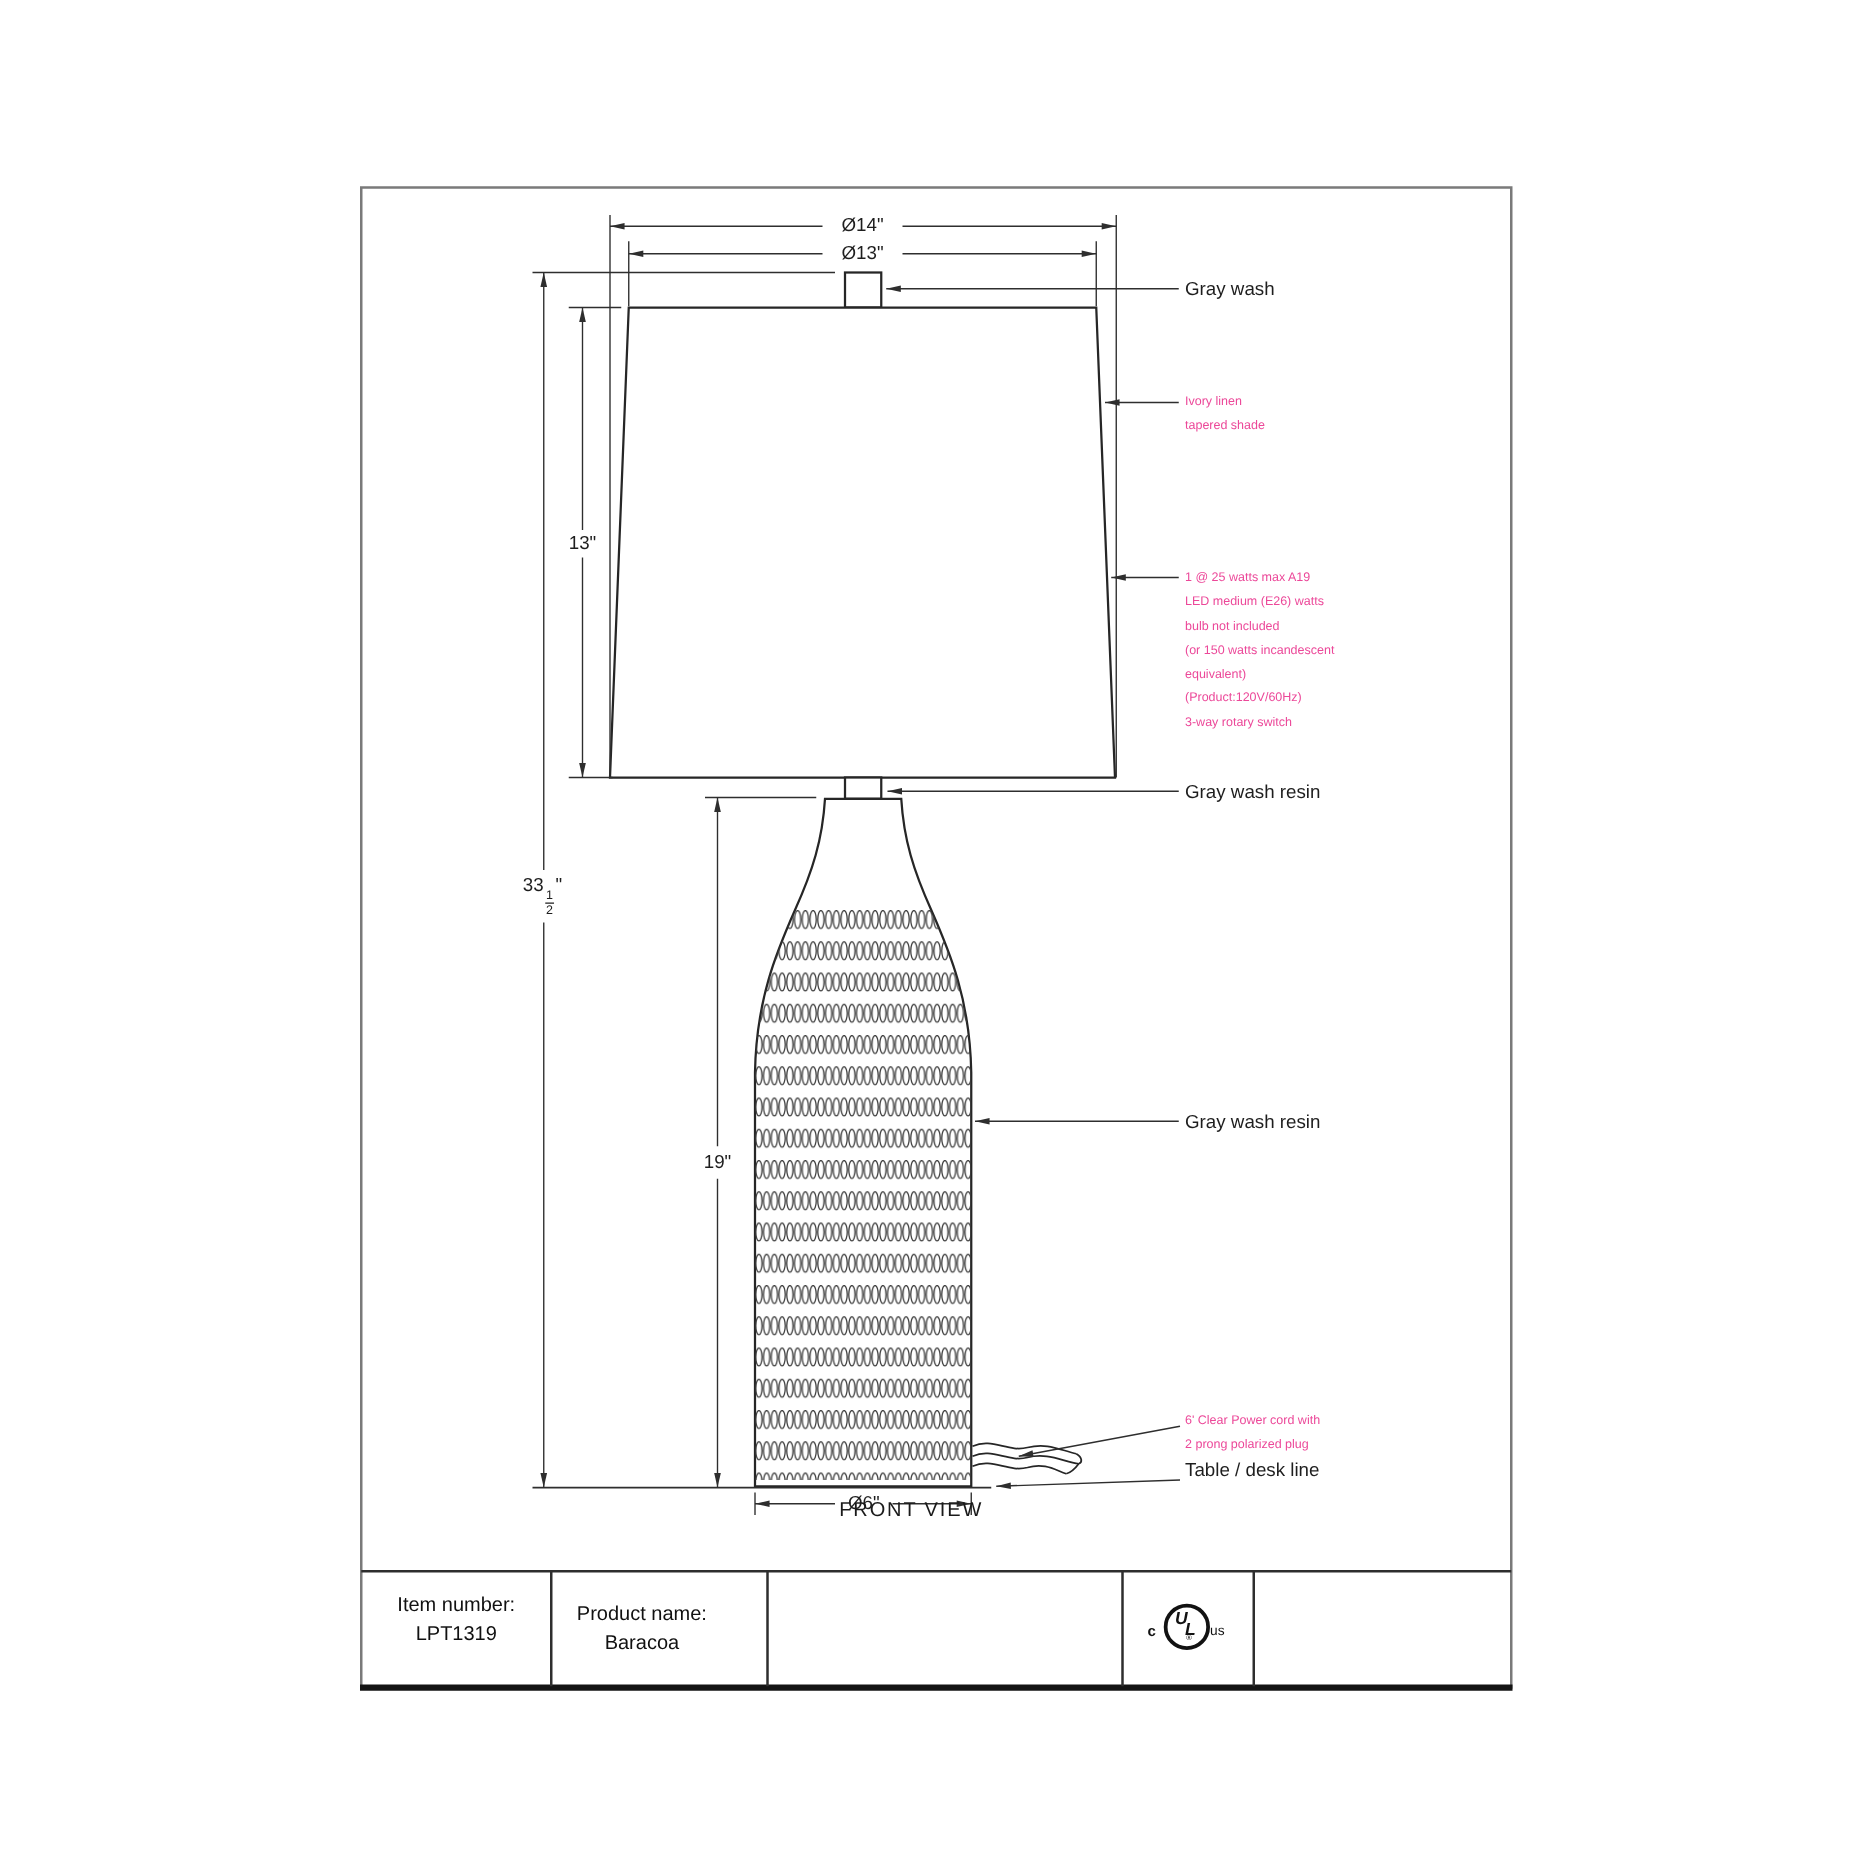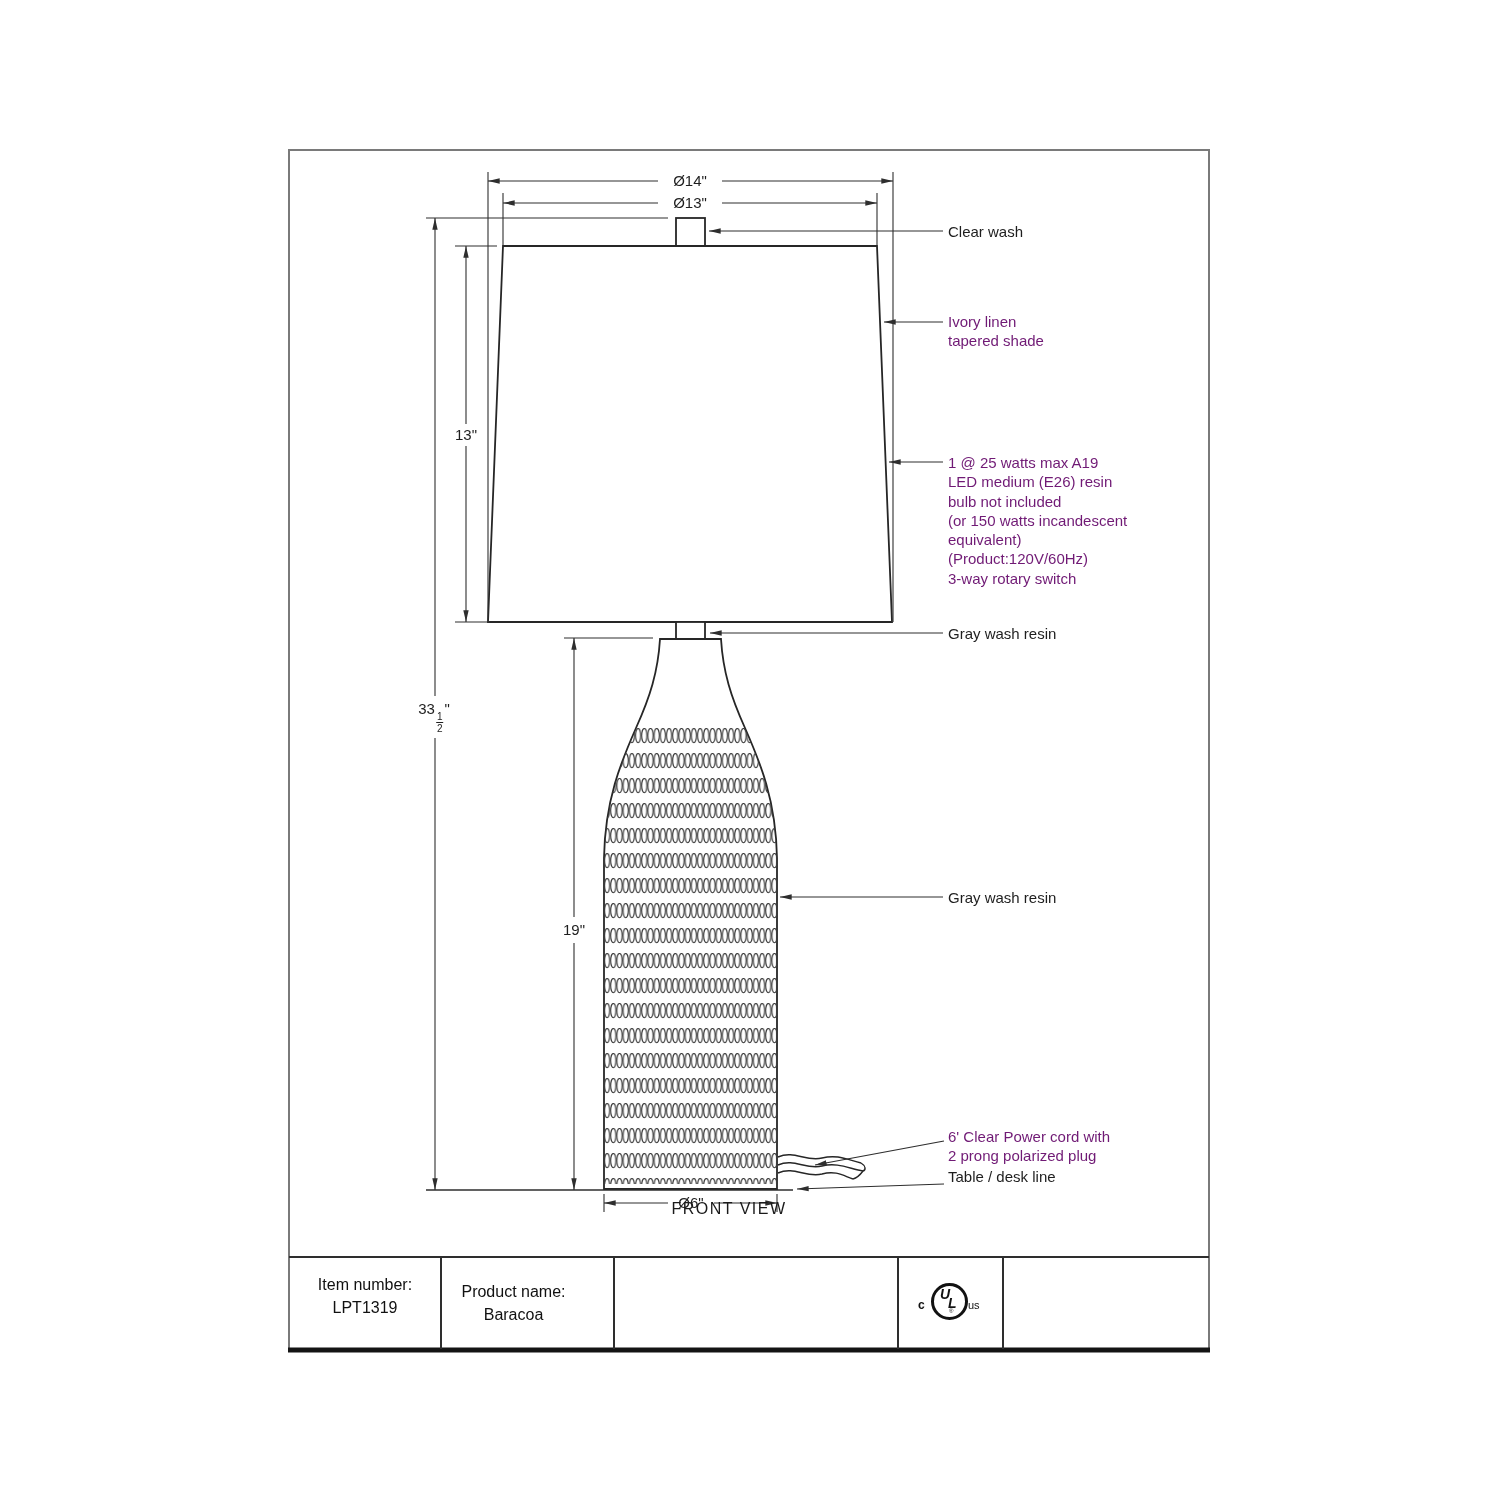--- a/index.html
+++ b/index.html
@@ -2,21 +2,21 @@
 <html><head>
 <meta charset="utf-8">
 <style>
   html,body{margin:0;padding:0;background:#ffffff;}
   body{width:1500px;height:1500px;position:relative;font-family:"Liberation Sans",sans-serif;}
   #sheet{position:absolute;left:0;top:0;width:1500px;height:1500px;}
   svg{position:absolute;left:0;top:0;}
   .lbl{position:absolute;font-size:15px;color:#1e1e1e;white-space:nowrap;line-height:18px;}
   .ctr{transform:translate(-50%,-50%);}
   .dim{font-size:15px;color:#1e1e1e;background:#fff;padding:0 2px;}
-  .block{position:absolute;font-size:15px;color:#701a75;white-space:nowrap;}
+  .block{position:absolute;font-size:10px;color:#ec4899;white-space:nowrap;}
   .block div{line-height:19.3px;}
   .two div{line-height:18.5px;}
   .frac{display:inline-flex;flex-direction:column;align-items:center;vertical-align:-6px;margin:0 1px;}
   .frac .num{font-size:10px;line-height:10px;border-bottom:1.2px solid #1e1e1e;padding:0 1px;}
   .frac .den{font-size:10px;line-height:11px;}
   .viewlbl{font-size:16px;letter-spacing:1.5px;color:#1a1a1a;}
   .cell{position:absolute;display:flex;flex-direction:column;align-items:center;justify-content:center;
         text-align:center;font-size:16px;color:#111;gap:5px;}
   .brand{font-size:25px;font-weight:700;letter-spacing:6px;color:#161616;}
   .ul-wrap{position:absolute;left:915px;top:1283px;width:70px;height:40px;}
@@ -119,30 +119,30 @@
   <div class="lbl dim ctr" style="left:466px;top:435px;">13"</div>
   <div class="lbl dim ctr" style="left:574px;top:930px;">19"</div>
   <div class="lbl dim ctr" style="left:691px;top:1203px;">Ø6"</div>
   <div class="lbl dim ctr" style="left:434px;top:717px;">
     <span>33</span><span class="frac">
         <span class="num">1</span>
         <span class="den">2</span>
       </span><span>"</span>
   </div>
 
-  <div class="lbl" style="left:948px;top:223px;">Clear wash</div>
+  <div class="lbl" style="left:948px;top:223px;">Gray wash</div>
 
   <div class="block two" style="left:948px;top:313px;">
     <div>Ivory linen</div>
     <div>tapered shade</div>
   </div>
 
   <div class="block" style="left:948px;top:453px;">
     <div>1 @ 25 watts max A19</div>
-    <div>LED medium (E26) resin</div>
+    <div>LED medium (E26) watts</div>
     <div>bulb not included</div>
     <div>(or 150 watts incandescent</div>
     <div>equivalent)</div>
     <div>(Product:120V/60Hz)</div>
     <div>3-way rotary switch</div>
   </div>
 
   <div class="lbl" style="left:948px;top:625px;">Gray wash resin</div>
   <div class="lbl" style="left:948px;top:889px;">Gray wash resin</div>
 

